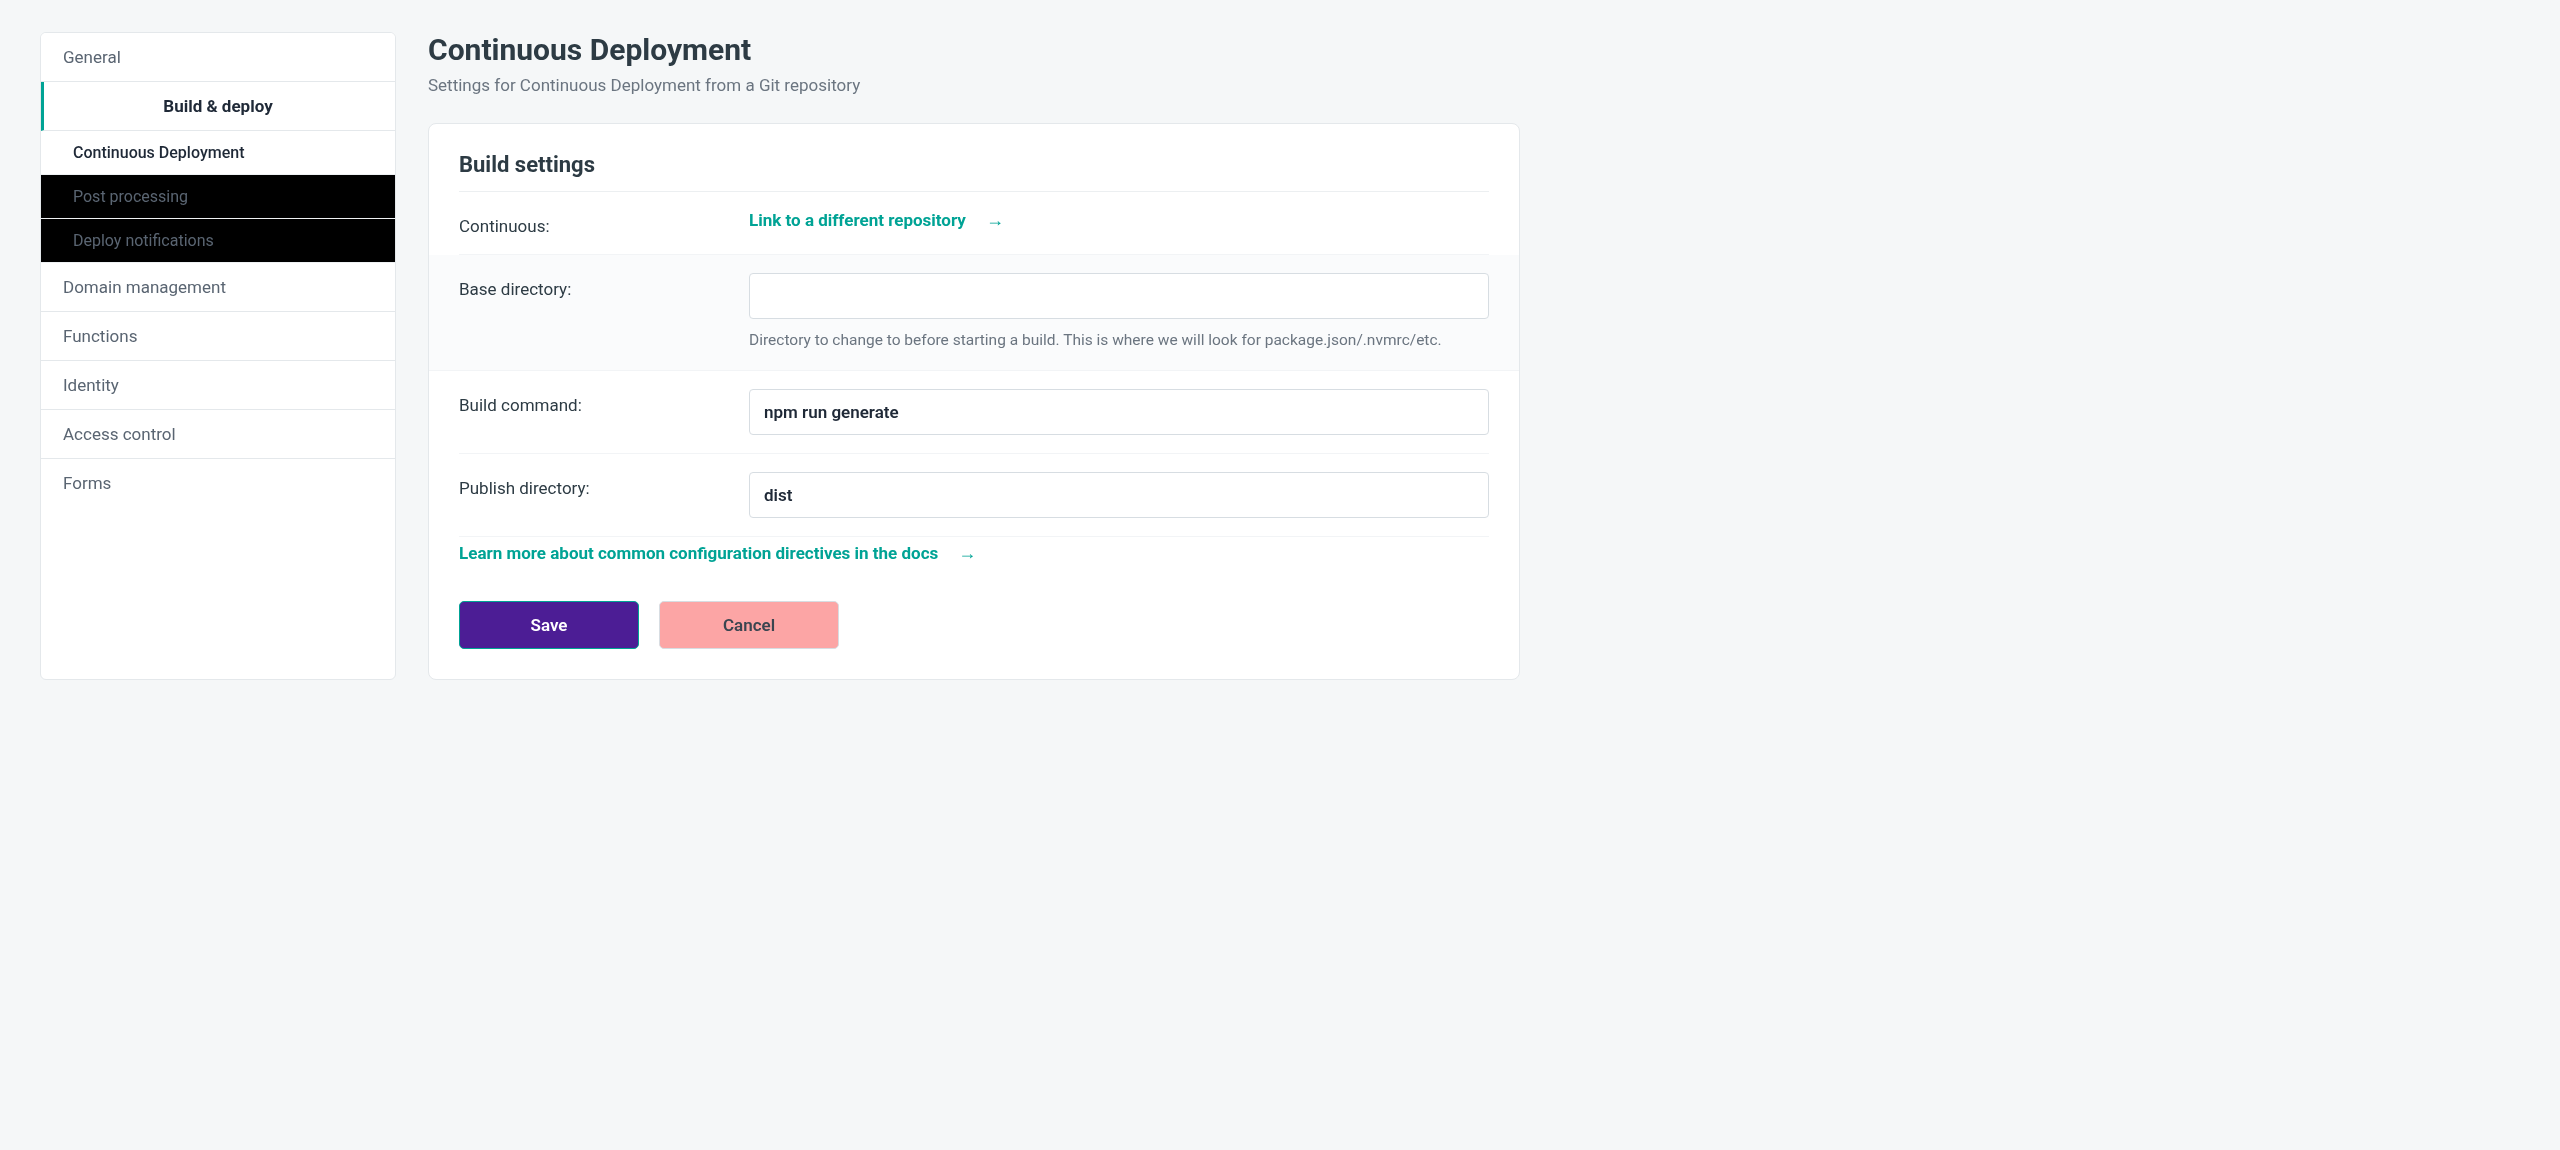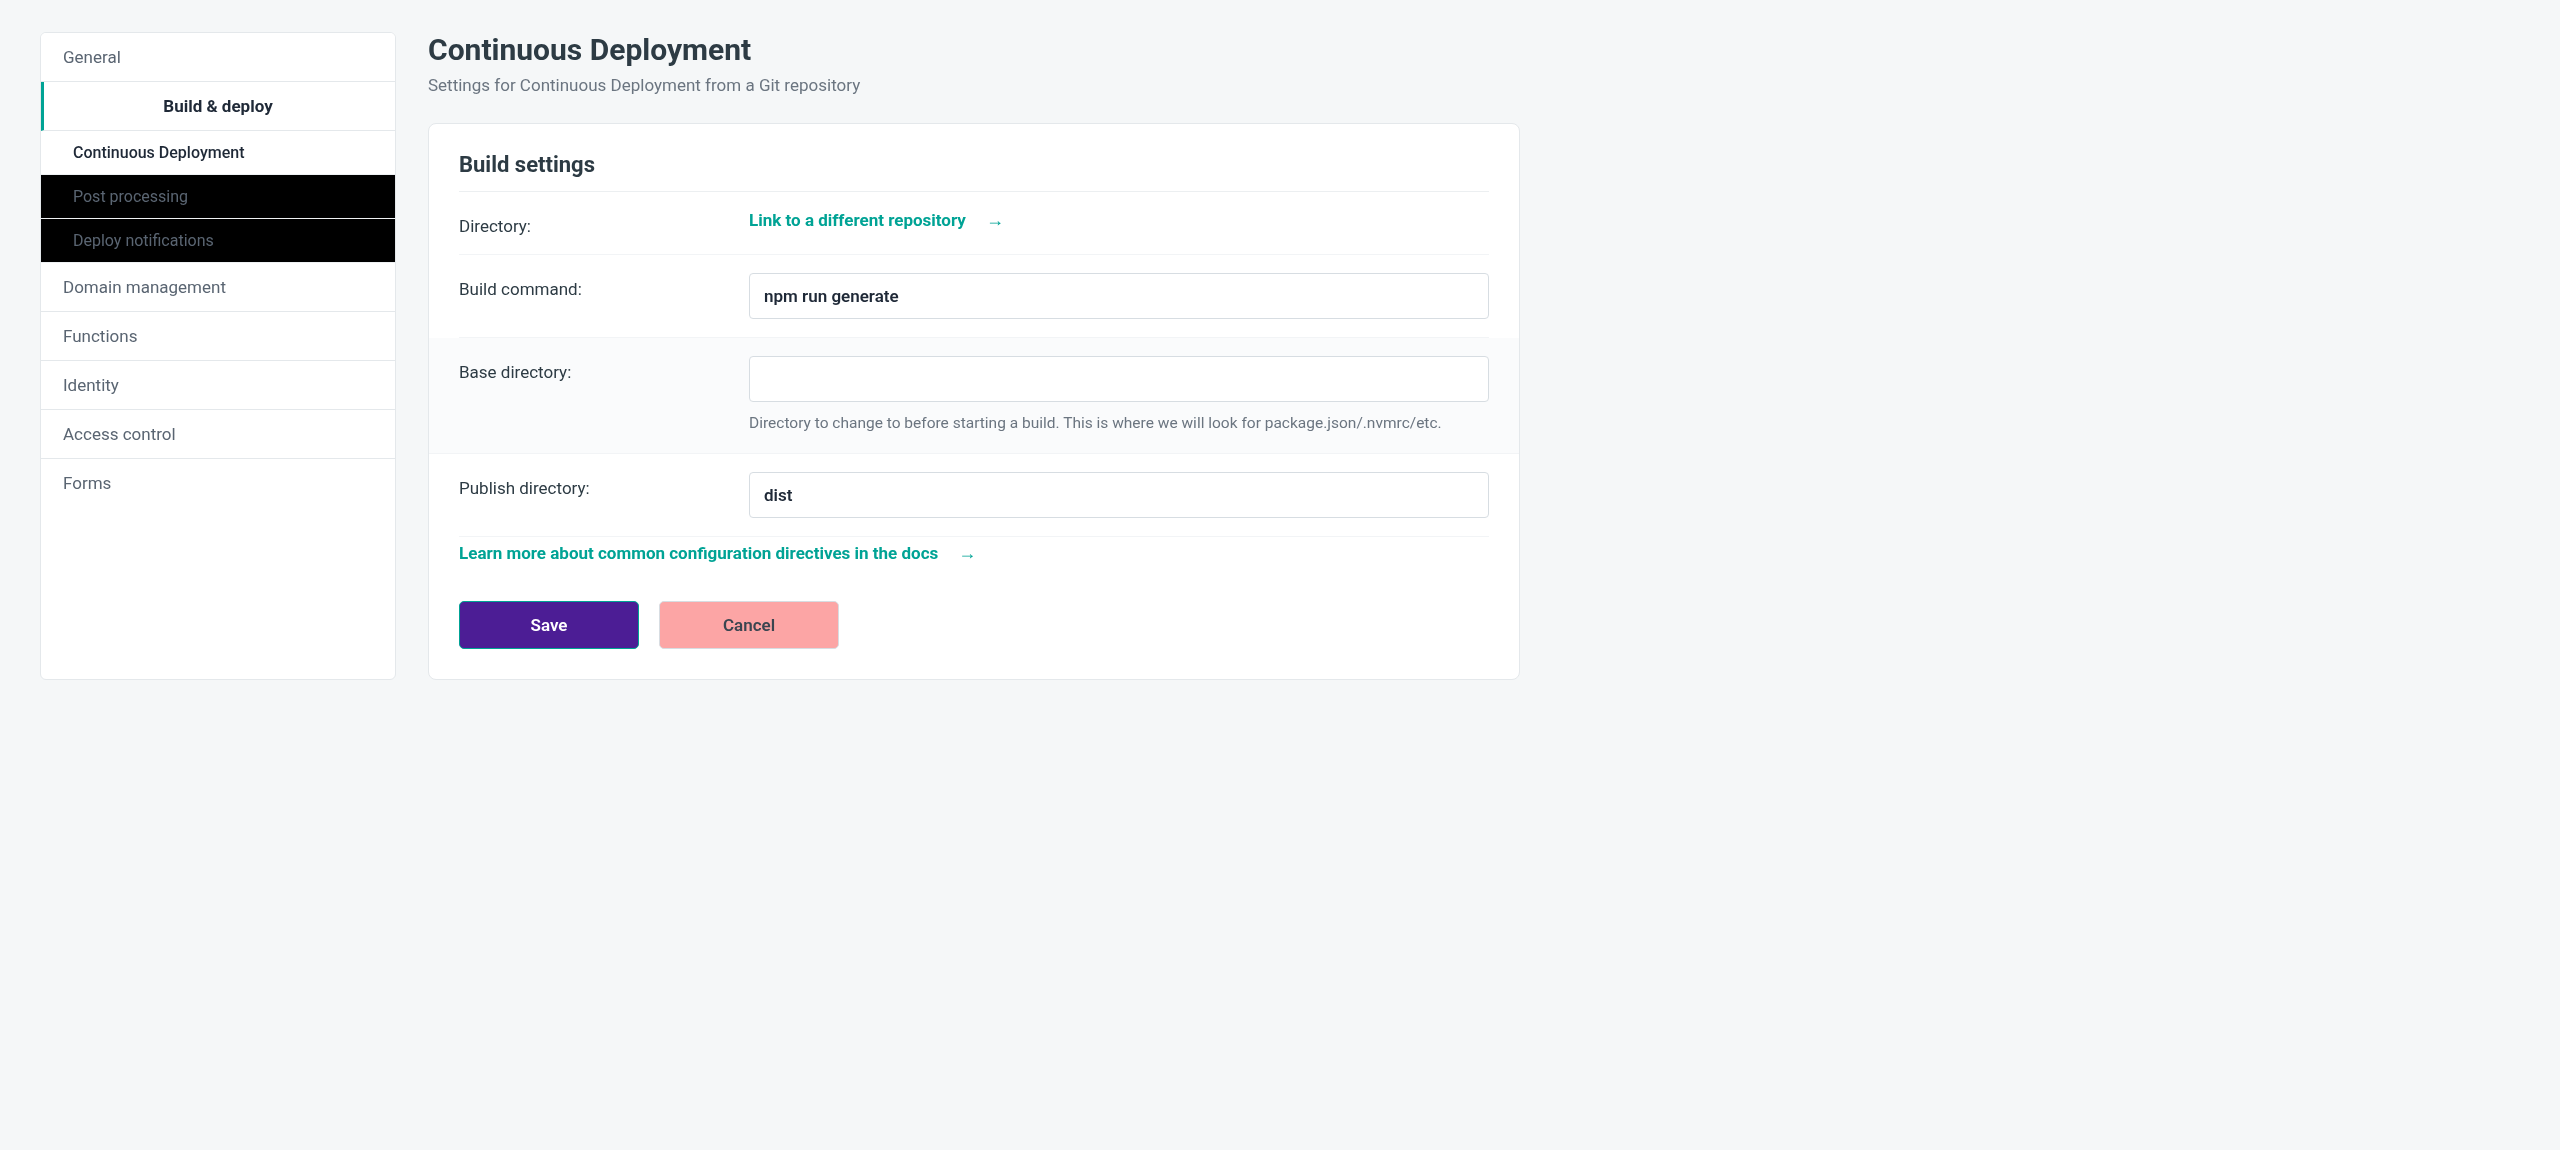--- a/index.html
+++ b/index.html
@@ -198,41 +198,41 @@
   </nav>
 
   <main class="main">
     <h1 class="page-title">Continuous Deployment</h1>
     <p class="page-subtitle">Settings for Continuous Deployment from a Git repository</p>
 
     <section class="card">
       <h2 class="card-title">Build settings</h2>
 
       <div class="form-row">
-        <div class="form-label">Directory:</div>
+        <div class="form-label">Continuous:</div>
         <div class="form-field">
           <a class="link">
             <span>Link to a different repository</span>
             <span class="arrow-icon">→</span>
           </a>
         </div>
       </div>
 
+      <div class="form-row alt">
+        <div class="form-label">Base directory:</div>
+        <div class="form-field">
+          <input type="text" class="text-input" value="" style="">
+          <p class="help-text">Directory to change to before starting a build. This is where we will look for package.json/.nvmrc/etc.</p>
+        </div>
+      </div>
+
       <div class="form-row">
         <div class="form-label">Build command:</div>
         <div class="form-field">
           <input type="text" class="text-input" value="npm run generate" style="">
-        </div>
-      </div>
-
-      <div class="form-row alt">
-        <div class="form-label">Base directory:</div>
-        <div class="form-field">
-          <input type="text" class="text-input" value="" style="">
-          <p class="help-text">Directory to change to before starting a build. This is where we will look for package.json/.nvmrc/etc.</p>
         </div>
       </div>
 
       <div class="form-row">
         <div class="form-label">Publish directory:</div>
         <div class="form-field">
           <input type="text" class="text-input" value="dist" style="">
         </div>
       </div>
 

